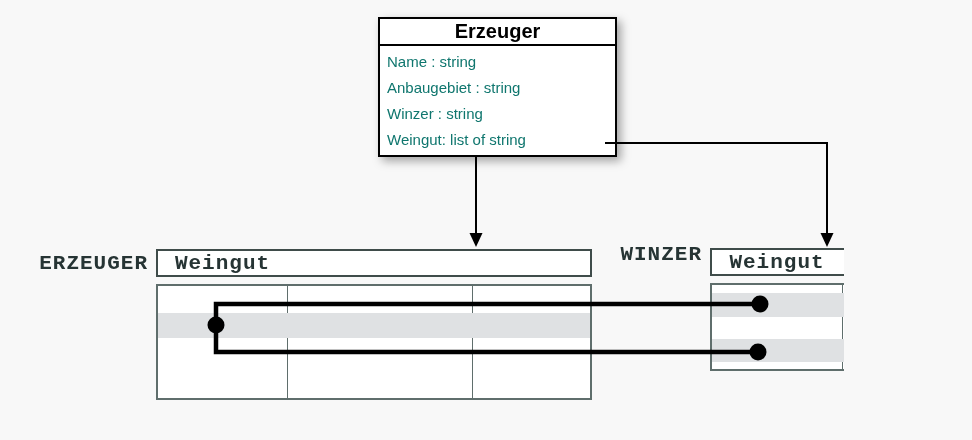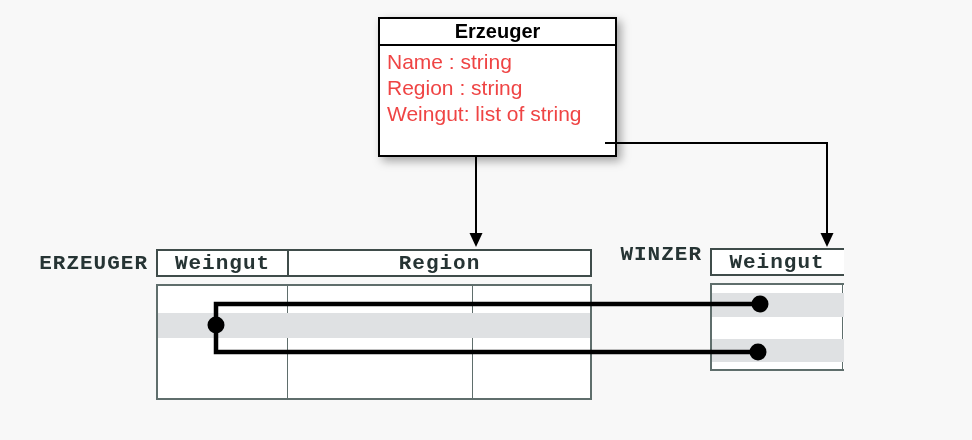--- a/index.html
+++ b/index.html
@@ -36,23 +36,23 @@
     height: 27px;
     line-height: 25px;
     border-bottom: 2px solid var(--line);
     text-align: center;
     font-weight: bold;
     font-size: 20px;
     color: #000;
   }
   .class-attrs { padding: 3px 0 0 7px; }
   .attr {
-    font-size: 21px;
+    font-size: 15px;
     line-height: 26px;
-    color: #ef4444;
+    color: #0f766e;
     white-space: nowrap;
   }
 
   
   .tlabel {
     position: absolute;
     width: 120px; height: 26px;
     line-height: 26px;
     text-align: right;
     font-family: "Liberation Mono", monospace;
@@ -127,29 +127,29 @@
 </style>
 </head>
 <body>
 
 <div class="canvas">
 
   <div class="class-box">
     <div class="class-title">Erzeuger</div>
     <div class="class-attrs">
       <div class="attr">Name : string</div>
-      <div class="attr">Region : string</div>
+      <div class="attr">Anbaugebiet : string</div>
+      <div class="attr">Winzer : string</div>
       <div class="attr">Weingut: list of string</div>
     </div>
   </div>
 
   <div class="tlabel" id="lbl-erzeuger">ERZEUGER</div>
   <div class="thead" id="head-erzeuger">
     <div class="hcell" style="width:129px">Weingut</div>
-    <div class="hcell" style="flex:1">Region</div>
   </div>
   <div class="tbody" id="body-erzeuger">
     <div class="sep" style="left:129px"></div>
     <div class="sep" style="left:314px"></div>
     <div class="band" style="top:27px;height:25px"></div>
   </div>
 
   <div class="tlabel" id="lbl-winzer">WINZER</div>
   <div class="thead" id="head-winzer">
     <div class="hcell" style="width:130px">Weingut</div>

